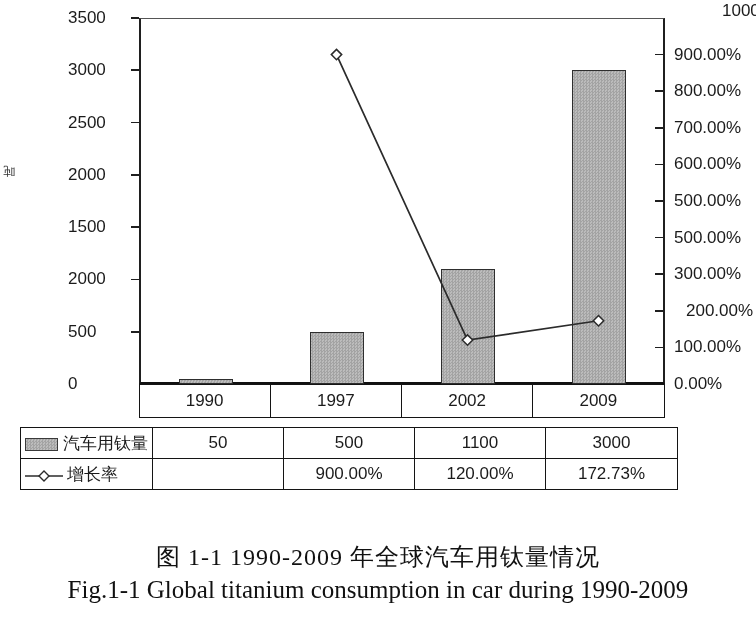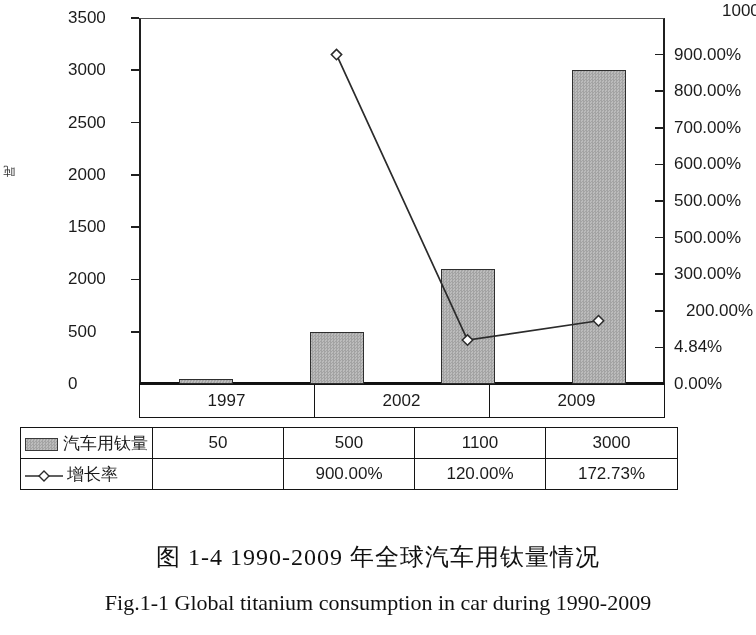--- a/index.html
+++ b/index.html
@@ -34,21 +34,21 @@
   .dtable .legend-cell{text-align:left;padding-left:4px;}
   .swatch{display:inline-block;width:33px;height:13px;vertical-align:-2px;margin-right:5px;
           box-sizing:border-box;border:1.4px solid #3a3a3a;background-color:#bcbcbc;
           background-image:conic-gradient(#a3a3a3 25%,transparent 0 50%,#a3a3a3 0 75%,transparent 0);
           background-size:3px 3px;}
   .line-sym{vertical-align:-2px;margin-right:4px;}
   
   .cap{position:absolute;left:0;width:756px;text-align:center;
        font-family:"Liberation Serif","DejaVu Serif",serif;color:#111;}
   .cap-cn{top:541px;font-size:24px;letter-spacing:1px;}
-  .cap-en{top:590px;font-size:22px;}
+  .cap-en{top:576px;font-size:25px;}
 </style>
 </head>
 <body>
 
 <div class="page">
 
   <div class="y-unit">吨</div>
 
   <div class="plot"></div>
 
@@ -62,21 +62,21 @@
       <div class="tick" style="left: 131px; width: 8px; top: 226.343px;"></div>
       <div class="axis-label l" style="left: 68px; top: 164.857px;">2000</div>
       <div class="tick" style="left: 131px; width: 8px; top: 174.057px;"></div>
       <div class="axis-label l" style="left: 68px; top: 112.571px;">2500</div>
       <div class="tick" style="left: 131px; width: 8px; top: 121.771px;"></div>
       <div class="axis-label l" style="left: 68px; top: 60.2857px;">3000</div>
       <div class="tick" style="left: 131px; width: 8px; top: 69.4857px;"></div>
       <div class="axis-label l" style="left: 68px; top: 8px;">3500</div>
       <div class="tick" style="left: 131px; width: 8px; top: 17.2px;"></div>
       <div class="axis-label r" style="left: 674px; top: 374px;">0.00%</div>
-      <div class="axis-label r" style="left: 674px; top: 337.4px;">4.84%</div>
+      <div class="axis-label r" style="left: 674px; top: 337.4px;">100.00%</div>
       <div class="tick" style="left: 655px; width: 9px; top: 346.6px;"></div>
       <div class="axis-label r" style="left: 674px; top: 300.8px; margin-left: 12px;">200.00%</div>
       <div class="tick" style="left: 655px; width: 9px; top: 310px;"></div>
       <div class="axis-label r" style="left: 674px; top: 264.2px;">300.00%</div>
       <div class="tick" style="left: 655px; width: 9px; top: 273.4px;"></div>
       <div class="axis-label r" style="left: 674px; top: 227.6px;">500.00%</div>
       <div class="tick" style="left: 655px; width: 9px; top: 236.8px;"></div>
       <div class="axis-label r" style="left: 674px; top: 191px;">500.00%</div>
       <div class="tick" style="left: 655px; width: 9px; top: 200.2px;"></div>
       <div class="axis-label r" style="left: 674px; top: 154.4px;">600.00%</div>
@@ -96,20 +96,21 @@
       <div class="bar" style="left: 571.5px; width: 54px; top: 70.2857px; height: 313.714px;"></div>
     </div>
   <svg id="lineSvg" class="overlay" width="756" height="520" viewBox="0 0 756 520">
       <polyline points="336.5,54.599999999999966 467.5,340.08 598.5,320.78082" fill="none" stroke="#2b2b2b" stroke-width="1.7"></polyline>
       <path d="M336.5 49.39999999999996 L341.7 54.599999999999966 L336.5 59.79999999999997 L331.3 54.599999999999966 Z" fill="#ffffff" stroke="#2b2b2b" stroke-width="1.5"></path>
       <path d="M467.5 334.88 L472.7 340.08 L467.5 345.28 L462.3 340.08 Z" fill="#ffffff" stroke="#2b2b2b" stroke-width="1.5"></path>
       <path d="M598.5 315.58082 L603.7 320.78082 L598.5 325.98082 L593.3 320.78082 Z" fill="#ffffff" stroke="#2b2b2b" stroke-width="1.5"></path>
     </svg>
 
   <div class="year-row">
+    <div class="year-cell">1990</div>
     <div class="year-cell">1997</div>
     <div class="year-cell">2002</div>
     <div class="year-cell">2009</div>
   </div>
 
   <table class="dtable">
     <colgroup>
         <col style="width:120px">
         <col style="width:131px">
         <col style="width:131px">
@@ -134,15 +135,15 @@
           </svg><span>增长率</span>
         </th>
         <td></td>
         <td>900.00%</td>
         <td>120.00%</td>
         <td>172.73%</td>
       </tr>
     </tbody>
   </table>
 
-  <div class="cap cap-cn">图 1-4 1990-2009 年全球汽车用钛量情况</div>
+  <div class="cap cap-cn">图 1-1 1990-2009 年全球汽车用钛量情况</div>
   <div class="cap cap-en">Fig.1-1 Global titanium consumption in car during 1990-2009</div>
 </div>
 
 </body></html>

